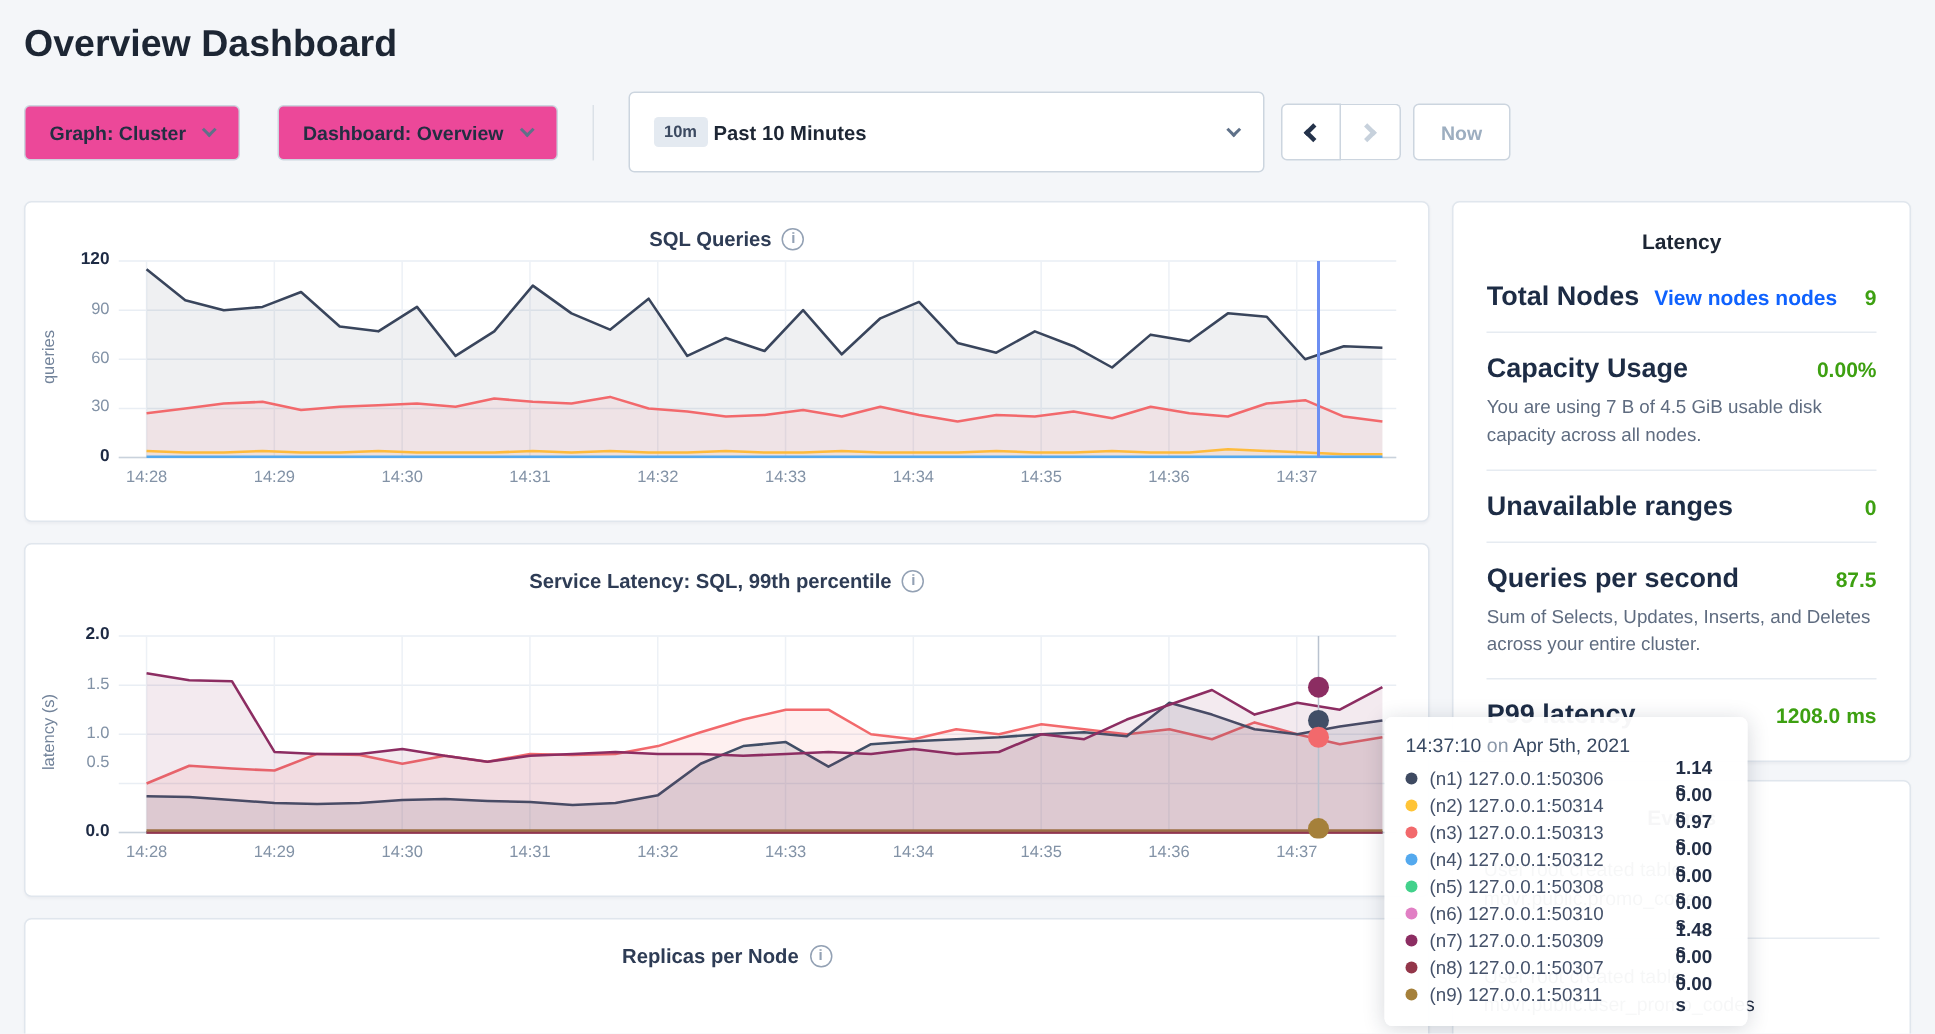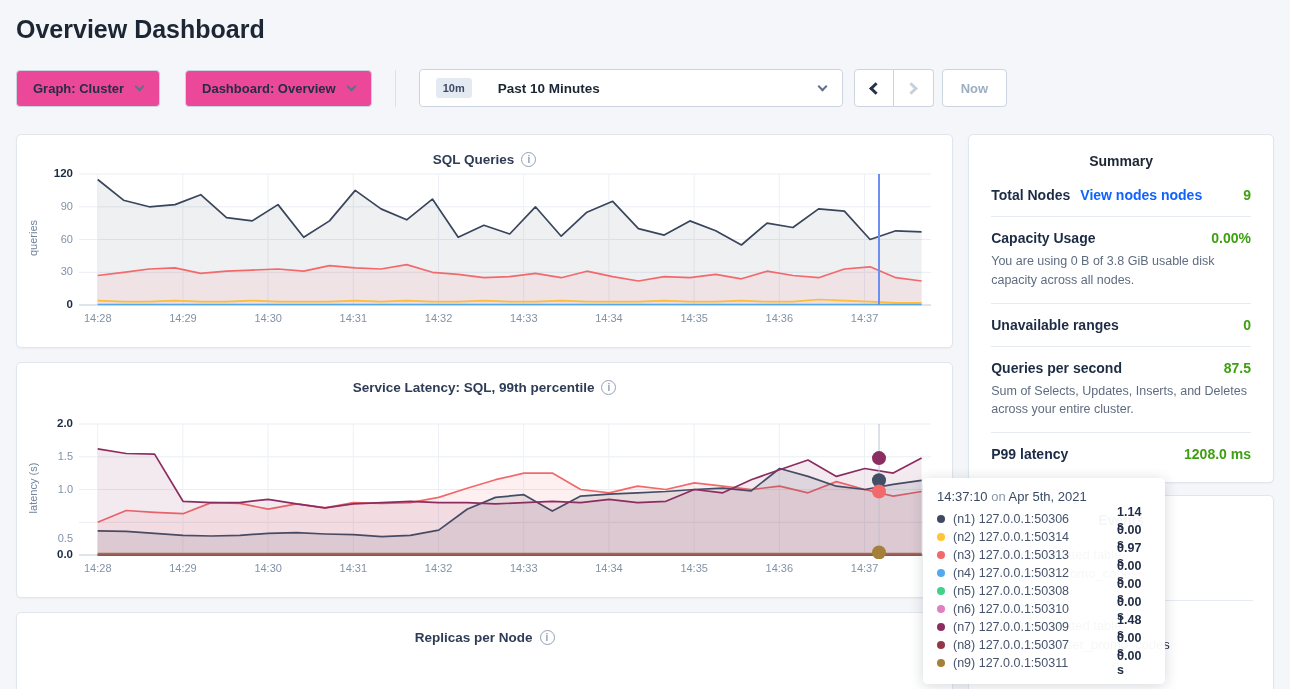--- a/index.html
+++ b/index.html
@@ -4,21 +4,21 @@
 <style>
   *{box-sizing:border-box;margin:0;padding:0}
   html,body{width:1290px;height:689px;overflow:hidden}
   body{background:#f4f6f9;font-family:"Liberation Sans",sans-serif;color:#1e2835;position:relative}
   .page-title{font-size:25px;font-weight:700;color:#1d2634;padding:15px 16px 25px}
   .controls{display:flex;align-items:center;padding:0 16px;height:38px}
   .dd{display:flex;align-items:center;gap:12px;background:#ec4899;border:1px solid #ccd5df;border-radius:4px;height:37px;padding:0 16px;font-size:13px;font-weight:700;color:#232e42;cursor:pointer}
   .dd+.dd{margin-left:25px}
   .vdiv{width:1px;height:37px;background:#dbe1e8;margin:0 23px}
   .chev{width:7px;height:7px;border-right:2px solid #5f7189;border-bottom:2px solid #5f7189;transform:rotate(45deg);margin-top:-4px}
-  .time-select{display:flex;align-items:center;background:#fff;border:1px solid #ccd5df;border-radius:4px;height:38px;width:424px;padding:0 16px;gap:26px;cursor:pointer}
+  .time-select{display:flex;align-items:center;background:#fff;border:1px solid #ccd5df;border-radius:4px;height:54px;width:424px;padding:0 16px;gap:4px;cursor:pointer}
   .badge{background:#e4eaf1;border-radius:3px;font-size:11px;font-weight:700;color:#3c4a61;padding:4px 7px}
   .time-label{font-size:13.5px;font-weight:700;color:#1d2634;flex:1}
   .btn-group{display:flex;margin-left:11px}
   .nav-btn{width:40px;height:38px;background:#fff;border:1px solid #ccd5df;display:flex;align-items:center;justify-content:center;cursor:pointer}
   .nav-btn.prev{border-radius:4px 0 0 4px}
   .nav-btn.next{border-radius:0 4px 4px 0;border-left:none}
   .arr{width:9px;height:9px;border-right:3px solid #24324a;border-bottom:3px solid #24324a}
   .arr.left{transform:rotate(135deg);margin-left:4px}
   .arr.right{transform:rotate(-45deg);margin-right:4px}
   .next .arr{border-color:#c7d1dc}
@@ -37,21 +37,21 @@
   .chart-area{position:relative;height:164px;margin-top:2px}
   .chart-area.mt24{margin-top:24px}
   .chart-area svg{position:absolute;left:62px;top:0}
   .ytick{position:absolute;font-size:11px;color:#8292a6;width:48px;text-align:right;left:8px}
   .ytick.bold{font-weight:700;color:#1d2a44;font-size:11.5px}
   .xtick{position:absolute;top:143px;font-size:11px;color:#8292a6;width:44px;text-align:center}
   .ylab{position:absolute;width:120px;text-align:center;font-size:11px;color:#72839a;transform:rotate(-90deg);left:-44px;top:63px}
   .summary-card{padding:18px 22px 20px}
   .panel-title{text-align:center;font-size:14px;font-weight:700;color:#1d2634;margin-bottom:18px}
   .srow{display:flex;align-items:baseline}
-  .slabel{font-size:14px;font-weight:700;color:#1d2c45}
+  .slabel{font-size:18px;font-weight:700;color:#1d2c45}
   .slink{font-size:14px;font-weight:700;color:#0f62fe;margin-left:10px;text-decoration:none;cursor:pointer}
   .sval{margin-left:auto;font-size:14px;font-weight:700;color:#3da011}
   .sdesc{font-size:12.5px;color:#5f6c80;line-height:1.5;margin-top:6px}
   hr.sep{border:none;border-top:1px solid #e6ebf1;margin:13px 0}
   .events-card{padding:16px 20px 20px;min-height:215px}
   .event-item{line-height:1.45}
   .event-line{font-size:13px;color:#242f45}
   .tooltip{position:absolute;left:923px;top:478px;width:242px;background:rgba(255,255,255,.96);border-radius:5px;box-shadow:0 2px 14px rgba(26,38,60,.18);padding:11px 14px 12px;z-index:40}
   .tt-head{font-size:13px;color:#394a63;margin-bottom:6px}
   .tt-head .on{color:#8a97a8}
@@ -181,21 +181,21 @@
             <polyline points="18.7,111.8 47.2,112.4 75.6,114.4 104.0,116.3 132.4,117.0 160.8,116.3 189.2,114.4 217.6,113.7 246.0,115.0 274.4,115.7 302.8,117.7 331.3,116.3 359.7,111.1 388.1,90.2 416.5,78.4 444.9,75.7 473.3,92.1 501.7,77.1 530.1,75.1 558.5,73.8 586.9,72.5 615.3,70.5 643.8,69.2 672.2,71.8 700.6,49.5 729.0,57.4 757.4,67.2 785.8,70.5 814.2,65.3 842.6,61.3" fill="none" stroke="#414e66" stroke-width="1.7" stroke-linejoin="round"></polyline>
             <polygon points="18.7,29.9 47.2,34.5 75.6,35.1 104.0,82.3 132.4,83.6 160.8,83.6 189.2,80.3 217.6,84.9 246.0,88.8 274.4,84.9 302.8,83.6 331.3,82.3 359.7,83.6 388.1,83.6 416.5,84.9 444.9,83.6 473.3,82.3 501.7,83.6 530.1,80.3 558.5,83.6 586.9,82.3 615.3,70.5 643.8,73.8 672.2,60.7 700.6,50.8 729.0,41.0 757.4,57.4 785.8,49.5 814.2,54.1 842.6,39.1 842.6,136 18.7,136" fill="#8c2d62" fill-opacity="0.1"></polygon>
             <polyline points="18.7,29.9 47.2,34.5 75.6,35.1 104.0,82.3 132.4,83.6 160.8,83.6 189.2,80.3 217.6,84.9 246.0,88.8 274.4,84.9 302.8,83.6 331.3,82.3 359.7,83.6 388.1,83.6 416.5,84.9 444.9,83.6 473.3,82.3 501.7,83.6 530.1,80.3 558.5,83.6 586.9,82.3 615.3,70.5 643.8,73.8 672.2,60.7 700.6,50.8 729.0,41.0 757.4,57.4 785.8,49.5 814.2,54.1 842.6,39.1" fill="none" stroke="#8c2d62" stroke-width="1.7" stroke-linejoin="round"></polyline>
             <line x1="800.0" x2="800.0" y1="5" y2="136" stroke="#b9c2cf" stroke-width="1"></line>
             <circle cx="800.0" cy="39.1" r="7" fill="#8c2d62"></circle>
             <circle cx="800.0" cy="61.3" r="7" fill="#414e66"></circle>
             <circle cx="800.0" cy="72.5" r="7" fill="#f2696c"></circle>
             <circle cx="800.0" cy="133.4" r="7" fill="#a5803a"></circle>
           </svg>
           <div class="ytick bold" style="top: 129px;">0.0</div>
-          <div class="ytick" style="top: 113px; text-align: right;">0.5</div>
+          <div class="ytick" style="top: 83px; text-align: right;">0.5</div>
           <div class="ytick" style="top: 63.5px;">1.0</div>
           <div class="ytick" style="top: 30.75px;">1.5</div>
           <div class="ytick bold" style="top: -2px;">2.0</div>
           <div class="xtick" style="left: 58.744px;">14:28</div>
           <div class="xtick" style="left: 143.944px;">14:29</div>
           <div class="xtick" style="left: 229.144px;">14:30</div>
           <div class="xtick" style="left: 314.344px;">14:31</div>
           <div class="xtick" style="left: 399.544px;">14:32</div>
           <div class="xtick" style="left: 484.744px;">14:33</div>
           <div class="xtick" style="left: 569.944px;">14:34</div>
@@ -211,32 +211,32 @@
         <span>Replicas per Node</span>
         <span class="info-icon"></span>
       </div>
     </section>
 
   </div>
 
   <aside class="right-col">
 
     <section class="card summary-card">
-      <h3 class="panel-title">Summary</h3>
+      <h3 class="panel-title">Latency</h3>
       <div class="srow">
         <span class="slabel">Total Nodes</span>
         <a class="slink">View nodes nodes</a>
         <span class="sval">9</span>
       </div>
       <hr class="sep">
       <div class="srow">
         <span class="slabel">Capacity Usage</span>
         <span class="sval">0.00%</span>
       </div>
-      <p class="sdesc">You are using 0 B of 3.8 GiB usable disk capacity across all nodes.</p>
+      <p class="sdesc">You are using 7 B of 4.5 GiB usable disk capacity across all nodes.</p>
       <hr class="sep">
       <div class="srow">
         <span class="slabel">Unavailable ranges</span>
         <span class="sval">0</span>
       </div>
       <hr class="sep">
       <div class="srow">
         <span class="slabel">Queries per second</span>
         <span class="sval">87.5</span>
       </div>

